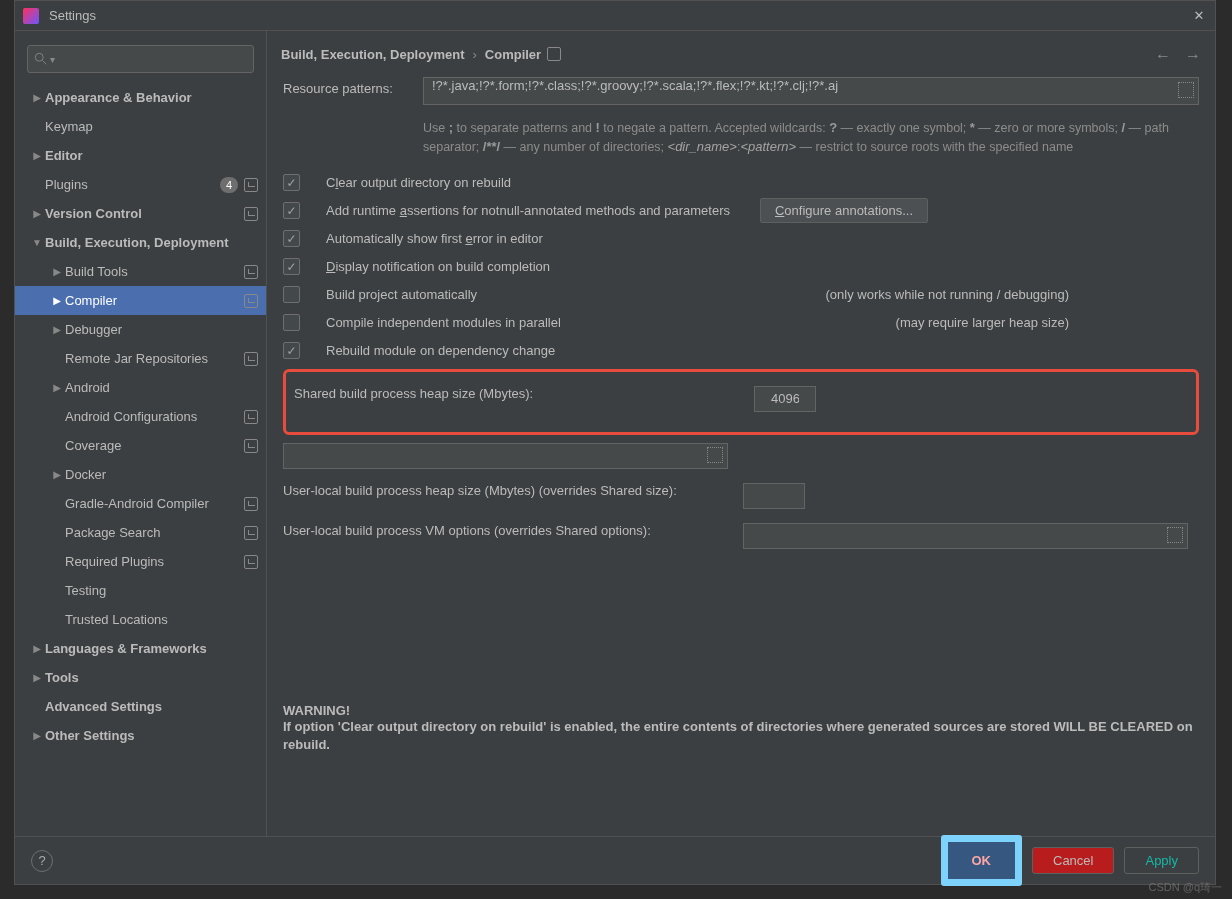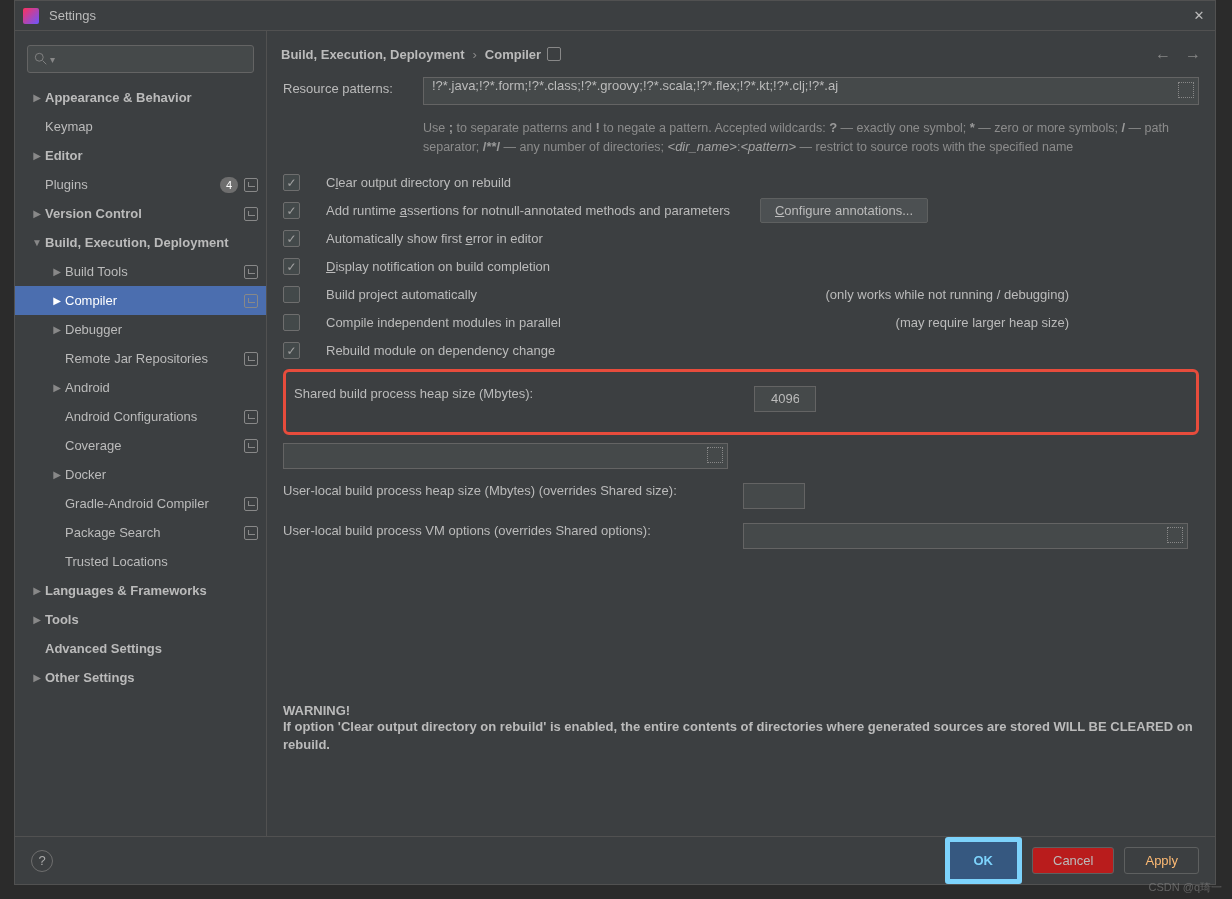--- a/index.html
+++ b/index.html
@@ -51,23 +51,23 @@
 .form-row .flabel{color:#bbbbbb;width:460px;}
 .form-row input{height:26px;background:#45494a;border:1px solid #646464;color:#bbbbbb;padding:0 16px;width:62px;}
 .form-row .exp{width:445px;height:26px;background:#45494a;border:1px solid #646464;position:relative;}
 .form-row .exp .expand-hint{top:3px;}
 .hl{border:3px solid #e74c3c;border-radius:6px;padding:6px 8px;margin:4px 0;}
 .warning{font-weight:600;color:#bbbbbb;}
 .warning-text{font-weight:600;color:#bbbbbb;line-height:1.4;}
 .footer{height:48px;border-top:1px solid #515151;display:flex;align-items:center;padding:0 16px;gap:10px;}
 .help{width:22px;height:22px;border:1px solid #6e6e6e;border-radius:50%;display:flex;align-items:center;justify-content:center;color:#aaa;cursor:pointer;}
 .footer .spacer{flex:1;}
-.btn-primary{background:#365880;border:5px solid #7dd3fc;color:#7dd3fc;padding:11px 24px;border-radius:3px;cursor:pointer;font-weight:600;}
+.btn-primary{background:#365880;border:7px solid #7dd3fc;color:#fca5a5;padding:11px 24px;border-radius:3px;cursor:pointer;font-weight:600;}
 .btn-secondary{background:#b91c1c;border:1px solid #5e6060;color:#bbbbbb;padding:5px 20px;border-radius:3px;cursor:pointer;}
-.btn-disabled{background:#3c3f41;border:1px solid #5e6060;color:#fdba74;padding:5px 20px;border-radius:3px;}
+.btn-disabled{background:#3c3f41;border:1px solid #5e6060;color:#14b8a6;padding:5px 20px;border-radius:3px;}
 .watermark{position:absolute;right:10px;bottom:4px;color:#888;font-size:11px;opacity:.6;}
 </style>
 </head>
 <body>
 
 <div class="dialog">
   <div class="title-bar">
     <div class="app-icon"></div>
     <div class="title">Settings</div>
     <div class="close">✕</div>
@@ -151,20 +151,29 @@
             <span class="label">Gradle-Android Compiler</span>
             <span class="proj" style="margin-left: auto;"></span>
           </div>
           <div class="tree-item depth1">
             <span class="arrow"></span>
             <span class="label">Package Search</span>
             <span class="proj" style="margin-left: auto;"></span>
           </div>
           <div class="tree-item depth1">
             <span class="arrow"></span>
+            <span class="label">Required Plugins</span>
+            <span class="proj" style="margin-left: auto;"></span>
+          </div>
+          <div class="tree-item depth1">
+            <span class="arrow"></span>
+            <span class="label">Testing</span>
+          </div>
+          <div class="tree-item depth1">
+            <span class="arrow"></span>
             <span class="label">Trusted Locations</span>
           </div>
           <div class="tree-item depth0 bold">
             <span class="arrow">▶</span>
             <span class="label">Languages &amp; Frameworks</span>
           </div>
           <div class="tree-item depth0 bold">
             <span class="arrow">▶</span>
             <span class="label">Tools</span>
           </div>

